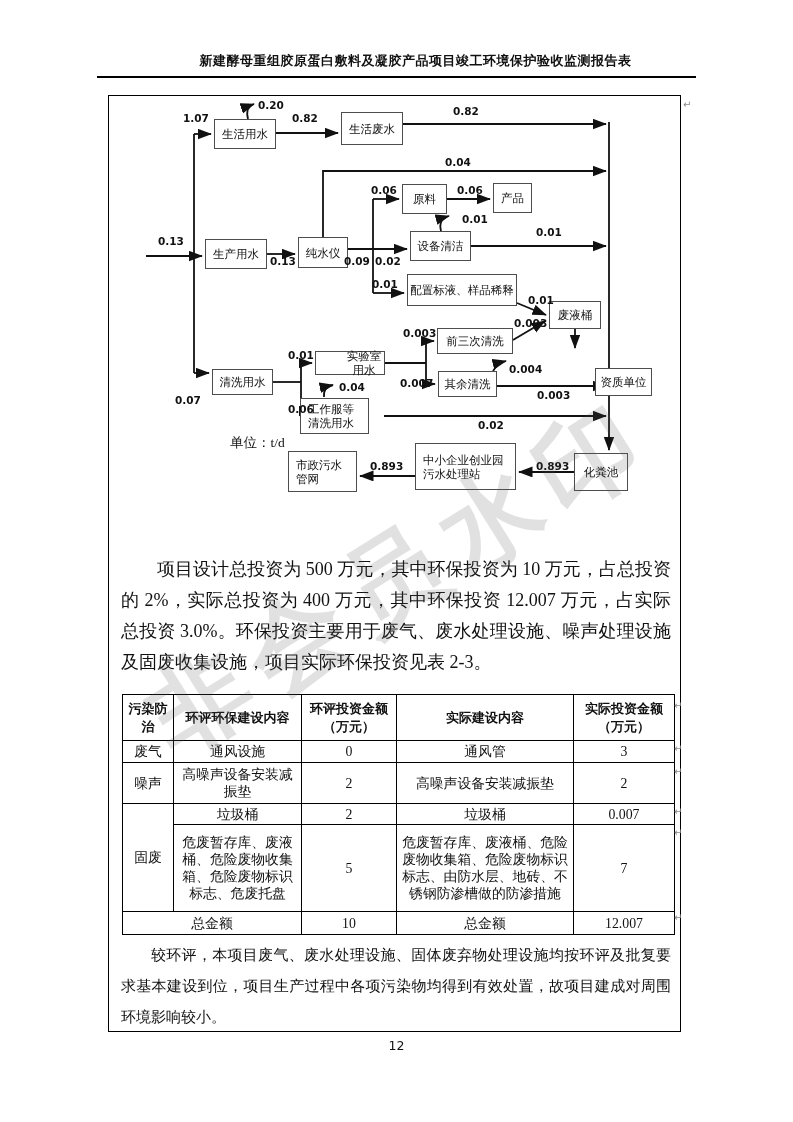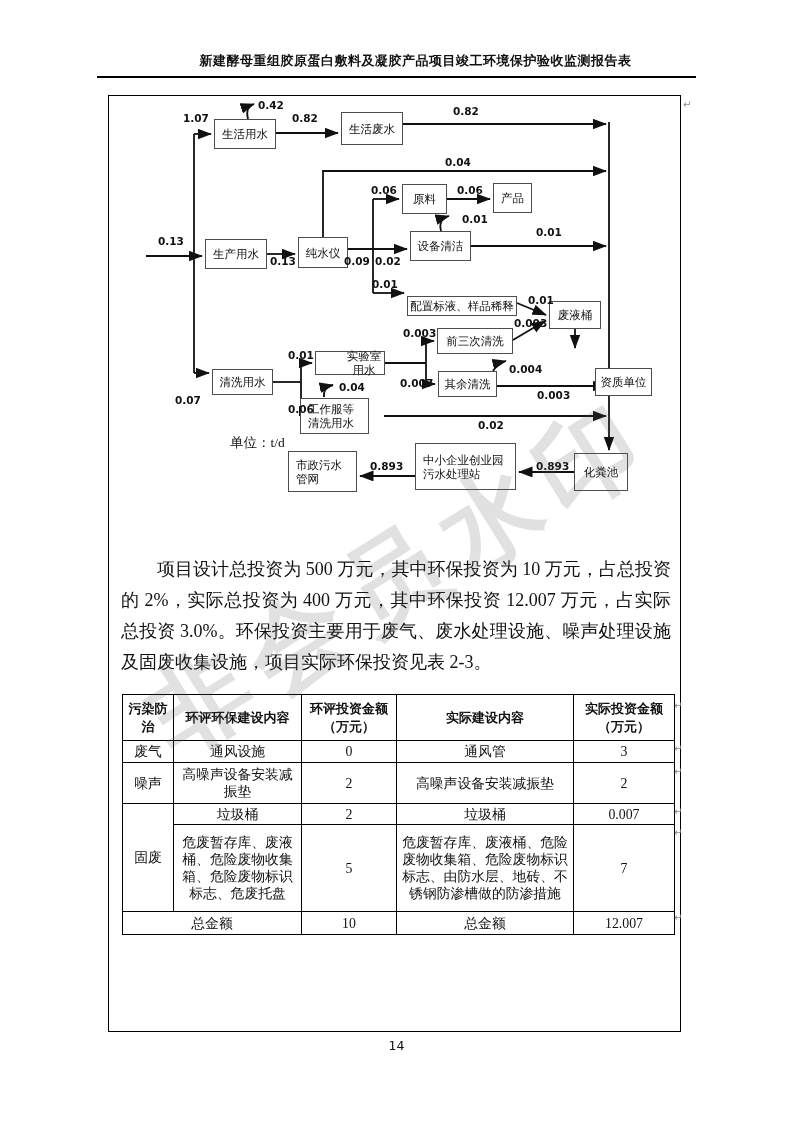--- a/index.html
+++ b/index.html
@@ -112,38 +112,38 @@
         </g>
       </svg>
       <div id="diagram-boxes">
           <div class="dbox" style="left: 105px; top: 23px; width: 62px; height: 30px;">生活用水</div>
           <div class="dbox" style="left: 232px; top: 16px; width: 62px; height: 33px;">生活废水</div>
           <div class="dbox" style="left: 293px; top: 88px; width: 45px; height: 30px;">原料</div>
           <div class="dbox" style="left: 384px; top: 87px; width: 39px; height: 30px;">产品</div>
           <div class="dbox" style="left: 96px; top: 143px; width: 62px; height: 30px;">生产用水</div>
           <div class="dbox" style="left: 189px; top: 141px; width: 50px; height: 31px;">纯水仪</div>
           <div class="dbox" style="left: 301px; top: 135px; width: 61px; height: 30px;">设备清洁</div>
-          <div class="dbox" style="left: 298px; top: 200px; width: 110px; height: 20px;">配置标液、样品稀释</div>
+          <div class="dbox" style="left: 298px; top: 178px; width: 110px; height: 32px;">配置标液、样品稀释</div>
           <div class="dbox" style="left: 440px; top: 205px; width: 52px; height: 28px;">废液桶</div>
           <div class="dbox" style="left: 328px; top: 232px; width: 76px; height: 26px;">前三次清洗</div>
           <div class="dbox" style="left: 438px; top: 272px; width: 57px; height: 28px; margin-left: 48px;">资质单位</div>
           <div class="dbox" style="left: 206px; top: 255px; width: 70px; height: 24px; padding-left: 28px;">实验室用水</div>
           <div class="dbox" style="left: 329px; top: 275px; width: 59px; height: 26px;">其余清洗</div>
           <div class="dbox" style="left: 103px; top: 273px; width: 61px; height: 26px;">清洗用水</div>
           <div class="dbox left" style="left: 191px; top: 302px; width: 69px; height: 36px;">工作服等
 清洗用水</div>
           <div class="dbox left" style="left: 179px; top: 355px; width: 69px; height: 41px;">市政污水
 管网</div>
           <div class="dbox left" style="left: 306px; top: 347px; width: 101px; height: 47px;">中小企业创业园
 污水处理站</div>
           <div class="dbox" style="left: 465px; top: 357px; width: 54px; height: 38px;">化粪池</div>
         </div>
       <div id="diagram-labels">
           <div class="dlabel" style="left: 74px; top: 16px;">1.07</div>
-          <div class="dlabel" style="left: 149px; top: 3px;">0.42</div>
+          <div class="dlabel" style="left: 149px; top: 3px;">0.20</div>
           <div class="dlabel" style="left: 183px; top: 16px;">0.82</div>
           <div class="dlabel" style="left: 344px; top: 9px;">0.82</div>
           <div class="dlabel" style="left: 336px; top: 60px;">0.04</div>
           <div class="dlabel" style="left: 262px; top: 88px;">0.06</div>
           <div class="dlabel" style="left: 348px; top: 88px;">0.06</div>
           <div class="dlabel" style="left: 353px; top: 117px;">0.01</div>
           <div class="dlabel" style="left: 427px; top: 130px;">0.01</div>
           <div class="dlabel" style="left: 49px; top: 139px;">0.13</div>
           <div class="dlabel" style="left: 161px; top: 159px;">0.13</div>
           <div class="dlabel" style="left: 235px; top: 159px;">0.09</div>
@@ -215,23 +215,24 @@
         <tr style="height:23px">
           <td colspan="2">总金额</td>
           <td>10</td>
           <td>总金额</td>
           <td>12.007</td>
         </tr>
       </tbody>
         </table>
     </div>
 
+    <div class="abs close-para">较环评，本项目废气、废水处理设施、固体废弃物处理设施均按环评及批复要求基本建设到位，项目生产过程中各项污染物均得到有效处置，故项目建成对周围环境影响较小。</div>
   </div>
 
-  <div class="abs page-num">14</div>
+  <div class="abs page-num">12</div>
   <div id="pilcrows">
       <div class="pilcrow" style="left: 683px; top: 99px;">↵</div>
       <div class="pilcrow" style="left: 674px; top: 700px;">↵</div>
       <div class="pilcrow" style="left: 674px; top: 743px;">↵</div>
       <div class="pilcrow" style="left: 674px; top: 766px;">↵</div>
       <div class="pilcrow" style="left: 674px; top: 806px;">↵</div>
       <div class="pilcrow" style="left: 674px; top: 827px;">↵</div>
       <div class="pilcrow" style="left: 674px; top: 912px;">↵</div>
     </div>
 </div>

